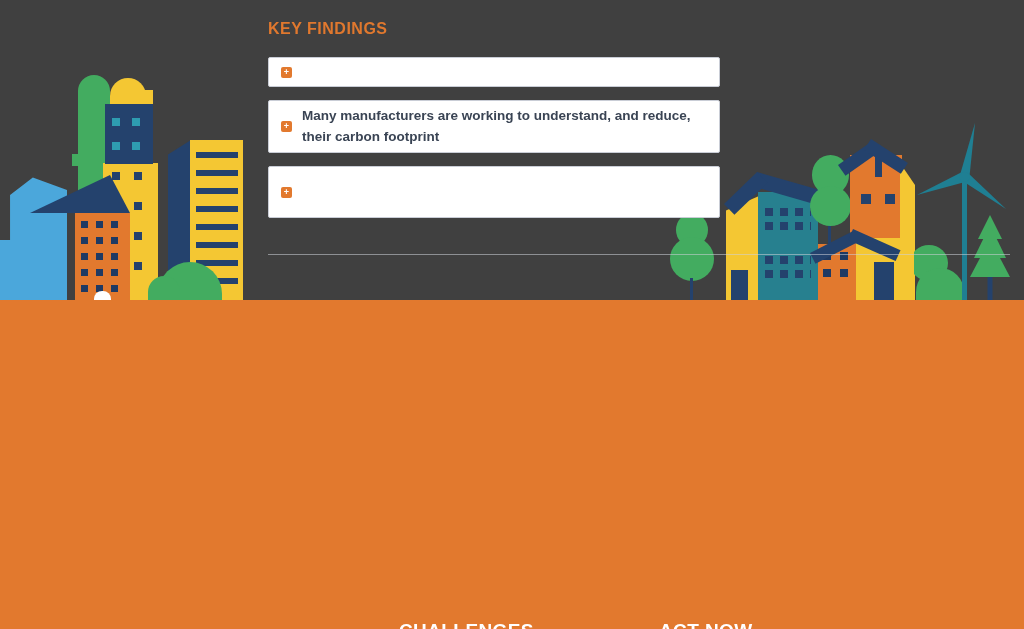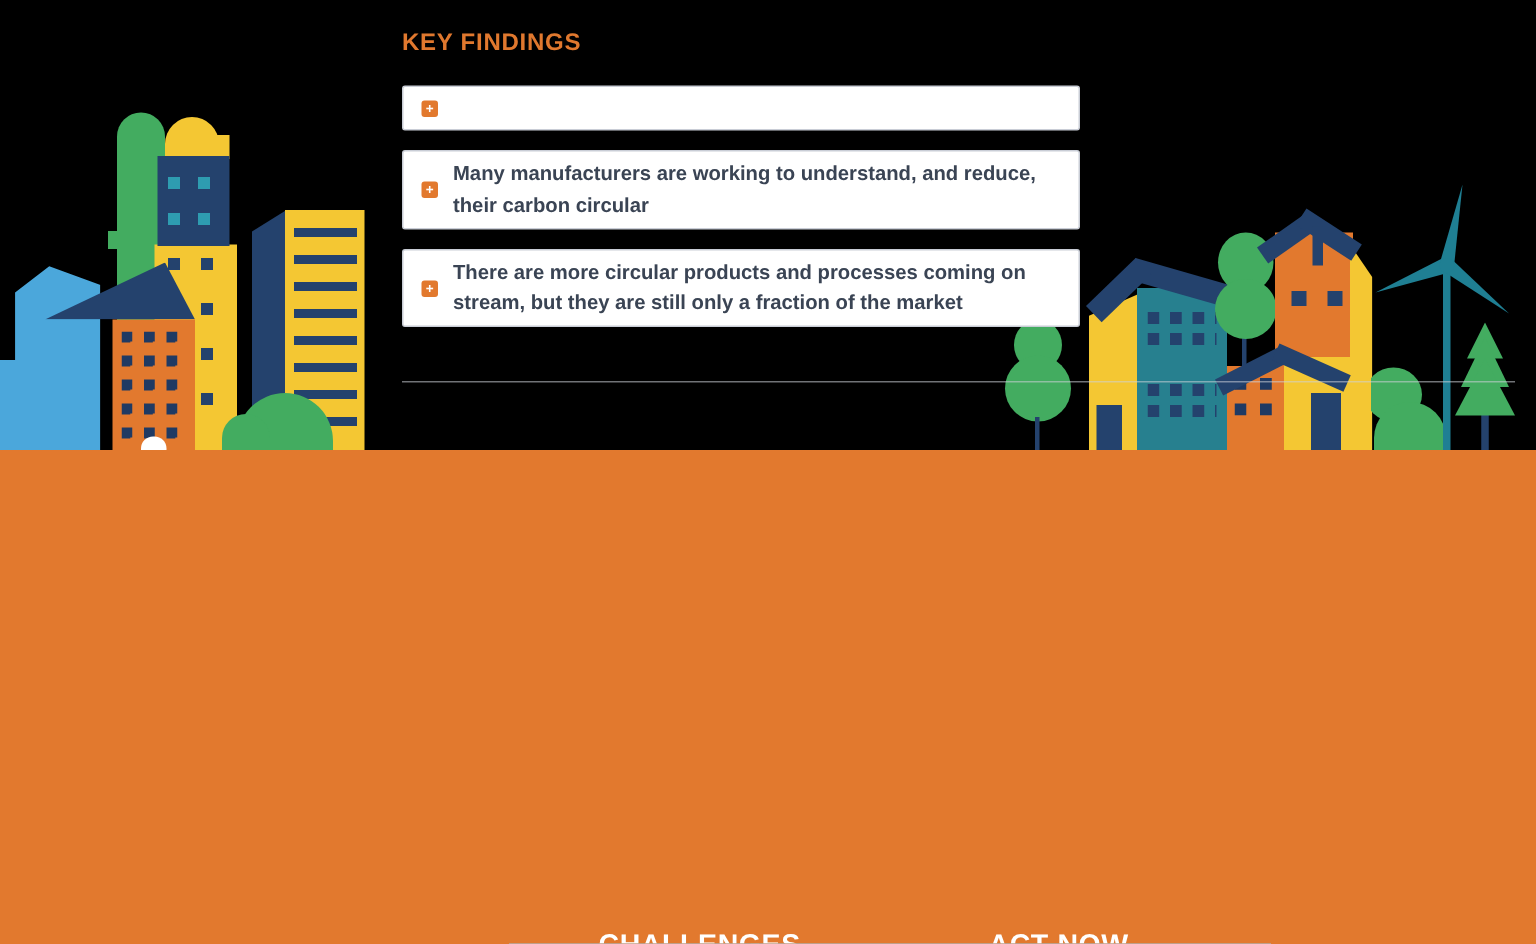--- a/index.html
+++ b/index.html
@@ -1,16 +1,16 @@
 <!DOCTYPE html>
 <html><head>
 <meta charset="utf-8">
 <style>
   html,body{margin:0;padding:0;background:#fff;}
-  .canvas{position:relative;width:1024px;height:629px;overflow:hidden;background:#000000;
+  .canvas{position:relative;width:1024px;height:629px;overflow:hidden;background:#404040;
           font-family:"Liberation Sans", sans-serif;}
   .abs{position:absolute;}
 
   
   .kf-title{left:268px;top:20px;font-size:16px;font-weight:800;letter-spacing:.5px;color:#E0782E;z-index:80;}
   .finding-box{left:268px;width:452px;background:#fff;border:1px solid #C9CDD6;border-radius:2px;
                display:flex;align-items:center;gap:10px;padding:0 12px;box-sizing:border-box;z-index:60;}
   .fb1{top:57px;height:30px;}
   .fb2{top:100px;height:53px;}
   .fb3{top:166px;height:52px;}
@@ -105,25 +105,24 @@
 
 <div class="canvas">
 
   <div class="abs kf-title">KEY FINDINGS</div>
 
   <div class="abs finding-box fb1">
     <span class="plusbox">+</span>
   </div>
   <div class="abs finding-box fb2">
     <span class="plusbox">+</span>
-    <span class="finding-text">Many manufacturers are working to understand, and reduce, their carbon circular</span>
+    <span class="finding-text">Many manufacturers are working to understand, and reduce, their carbon footprint</span>
   </div>
   <div class="abs finding-box fb3">
     <span class="plusbox">+</span>
-    <span class="finding-text">There are more circular products and processes coming on stream, but they are still only a fraction of the market</span>
   </div>
 
   <div class="abs divider"></div>
 
   <div>
     <div class="abs green green-tower"></div>
     <div class="abs green green-ledge"></div>
     <div class="abs yellow mid-tower"></div>
     <div class="abs mid-windows"></div>
     <div class="abs yellow dome"></div>

